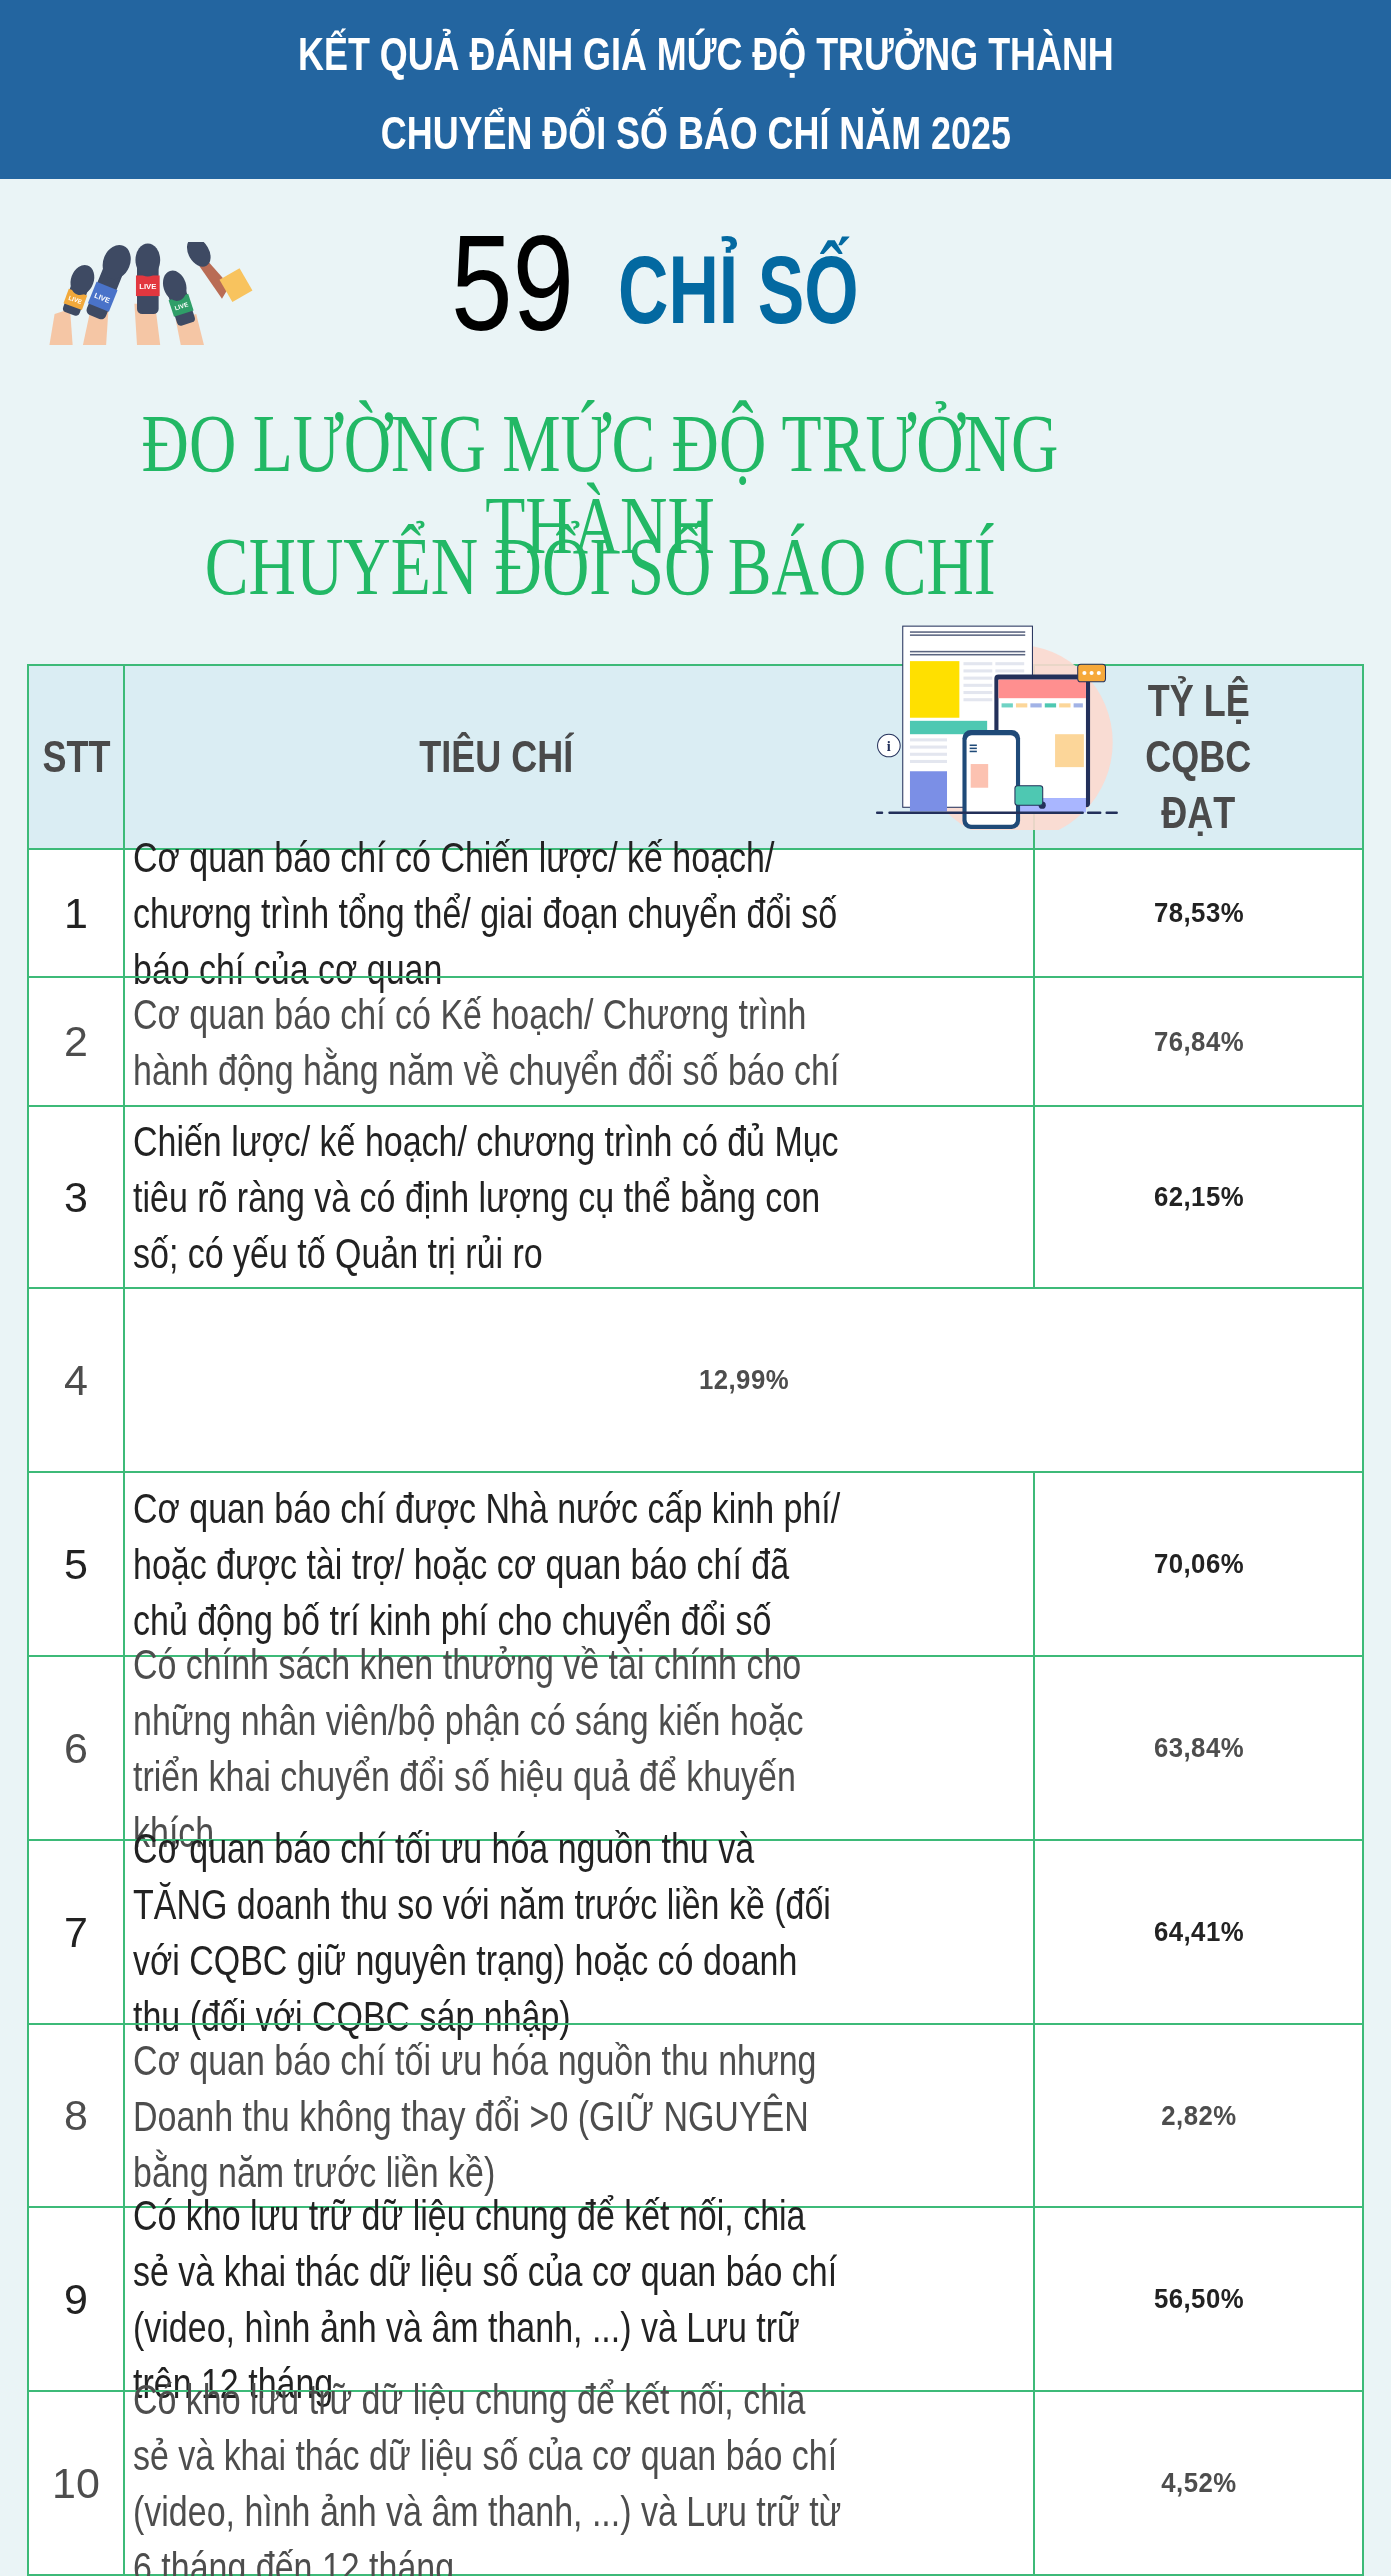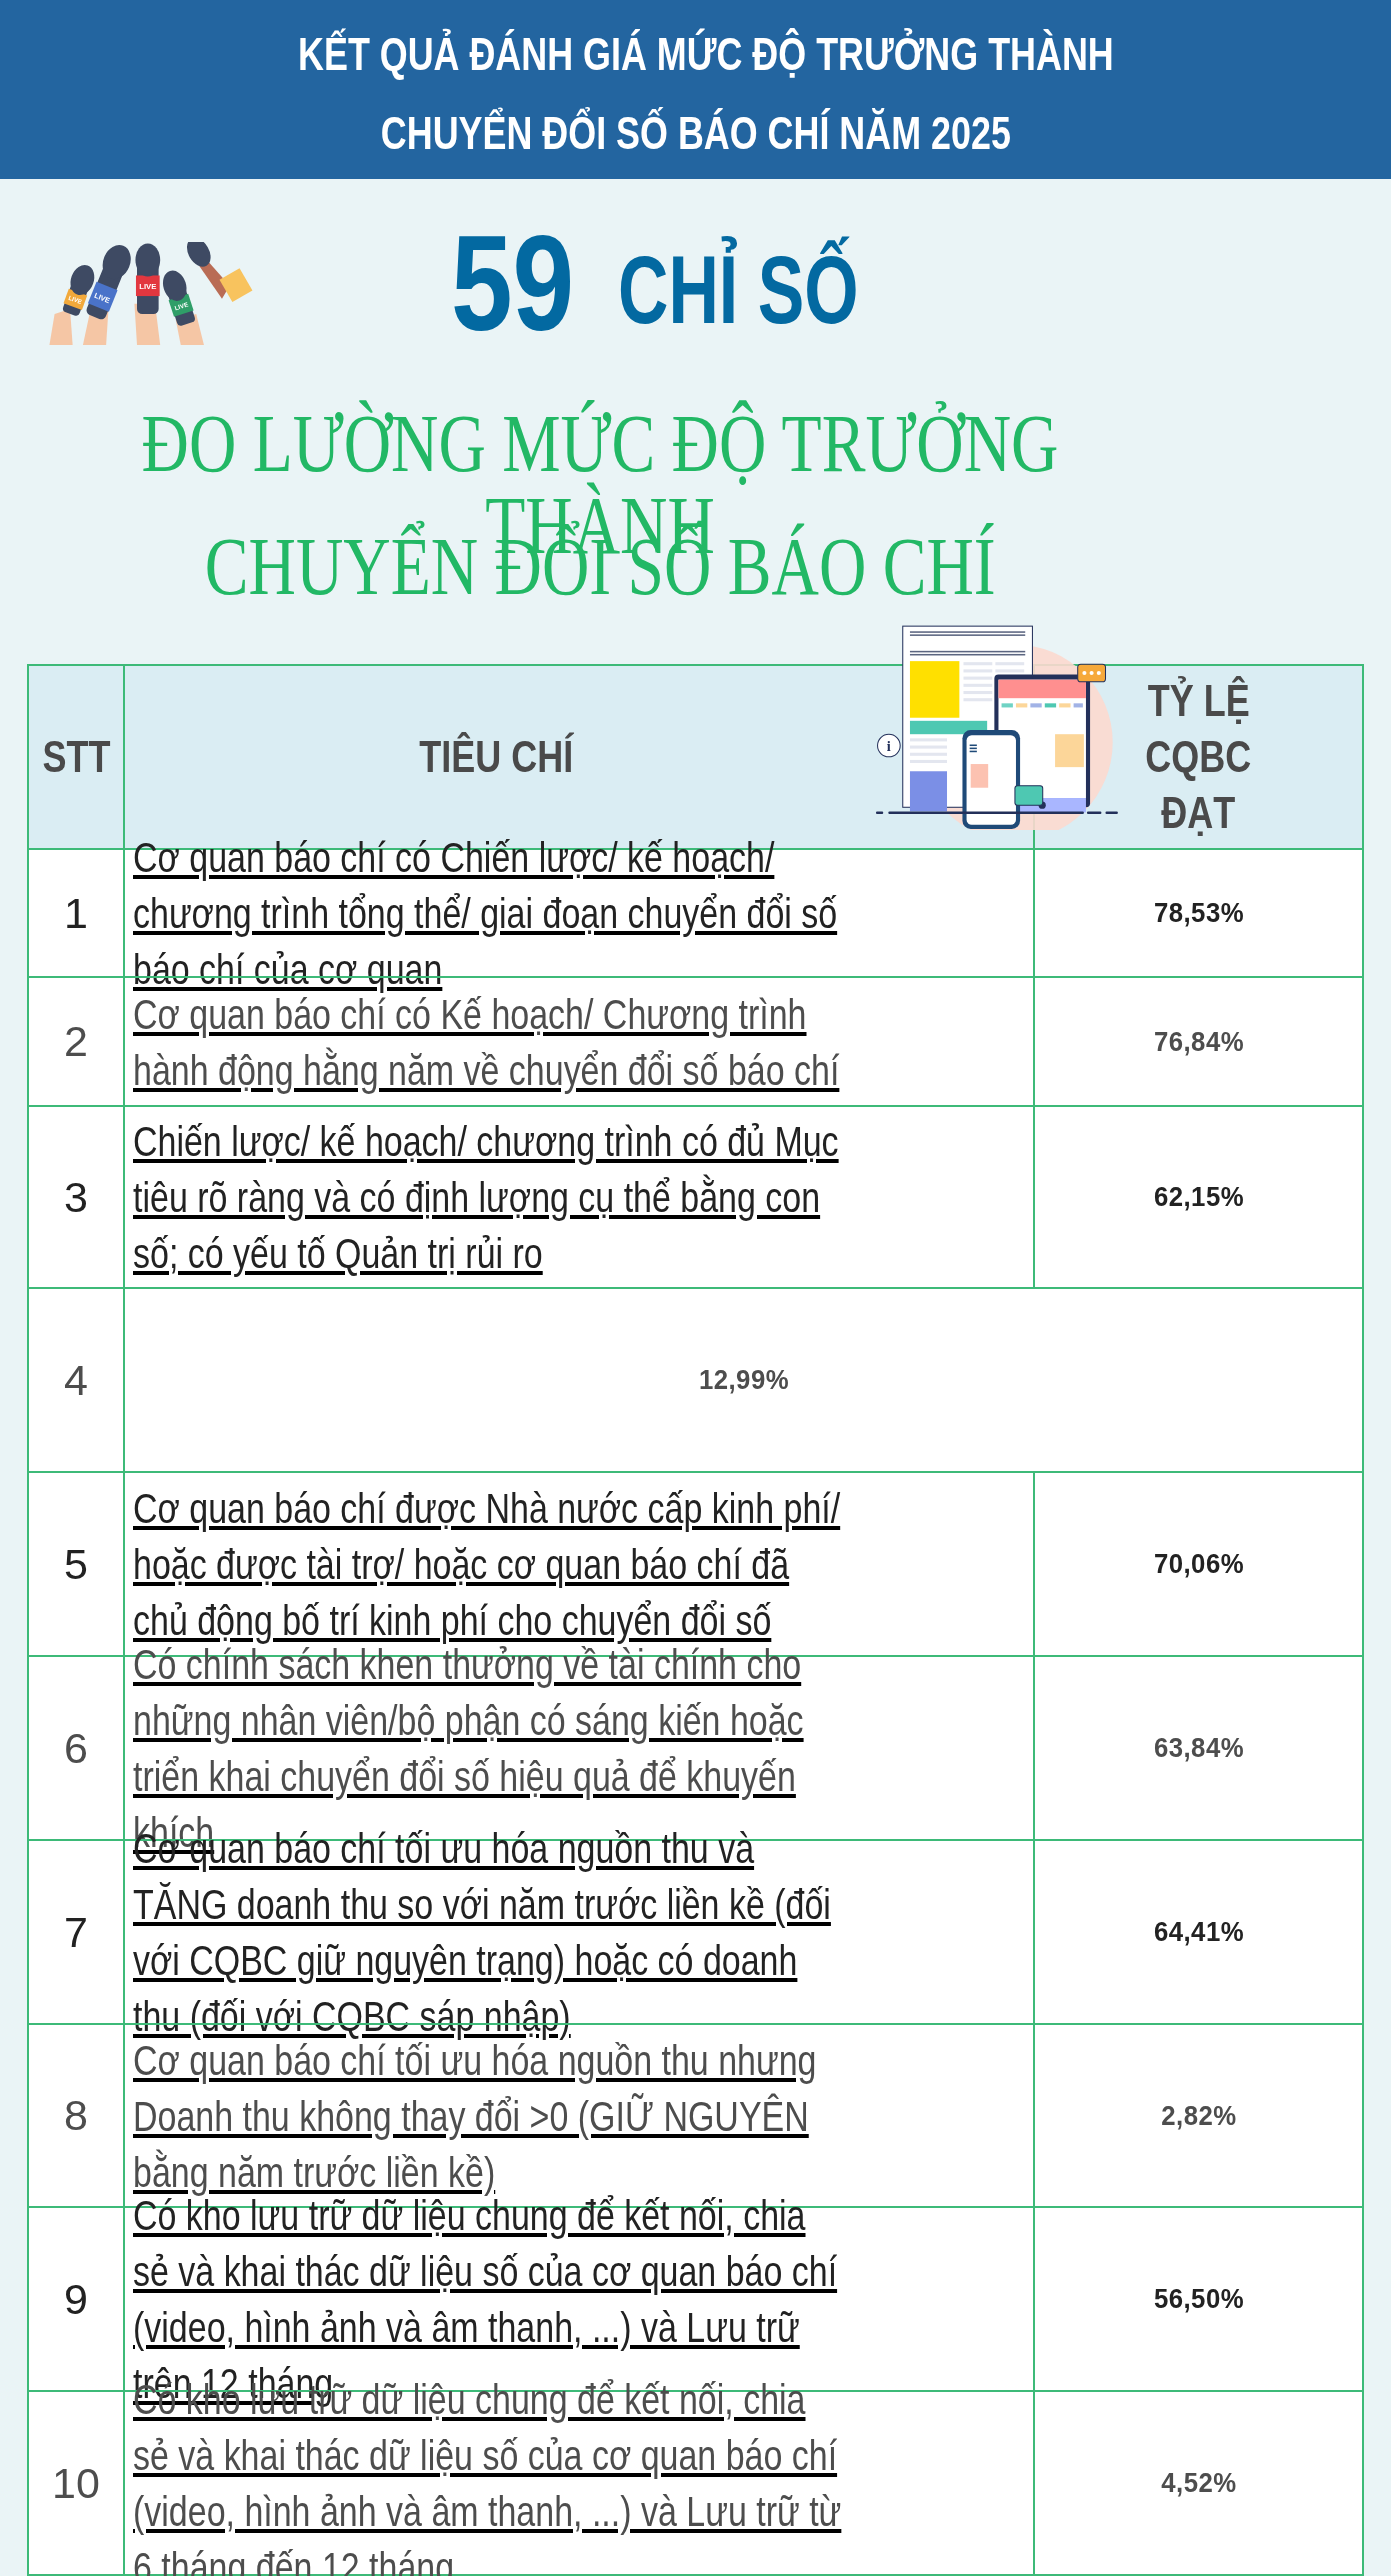--- a/index.html
+++ b/index.html
@@ -21,21 +21,21 @@
     left: 0; width: 1391px;
     color: #ffffff; font-weight: bold;
     font-size: 46px; line-height: 1;
     text-align: center;
   }
   .top-title span { display: inline-block; transform: scaleX(0.78); transform-origin: 50% 50%; }
 
   
   .big59 {
     left: 451px; top: 216px;
-    color: #0369a1; font-weight: bold;
+    color: #000000; font-weight: normal;
     font-size: 135px; line-height: 1;
   }
   .big59 span { display: inline-block; transform: scaleX(0.82); transform-origin: 0 50%; }
   .chiso {
     left: 618px; top: 241px;
     color: #0369a1; font-weight: bold;
     font-size: 97px; line-height: 1;
   }
   .chiso span { display: inline-block; transform: scaleX(0.72); transform-origin: 0 50%; }
 
@@ -56,21 +56,21 @@
     display: flex;
     border-top: 2.1px solid #3dba78;
   }
   .row.header { border-top: none; background: #daedf3; height: 182px; }
   .cell {
     position: relative;
     display: flex; align-items: center; justify-content: center;
     overflow: visible;
   }
   .c-stt { width: 96px; border-right: 2.1px solid #3dba78; }
-  .c-crit { width: 910px; border-right: 2.1px solid #3dba78; justify-content: flex-start; padding-left: 8.2px; text-decoration: underline; }
+  .c-crit { width: 910px; border-right: 2.1px solid #3dba78; justify-content: flex-start; padding-left: 8.2px; }
   .c-rate { flex: 1; }
   .hdr-text {
     color: #4a4a4a; font-weight: bold; font-size: 45px; line-height: 56px;
     text-align: center;
   }
   .hdr-text .sq { display: inline-block; transform: scaleX(0.80); }
   .hdr-rate { font-size: 45px; }
   .stt-num { font-size: 43px; }
   .crit-wrap { width: 1288px; transform: scaleX(0.79); transform-origin: 0 50%; }
   .crit-text { font-size: 43px; line-height: 56px; white-space: normal; }

